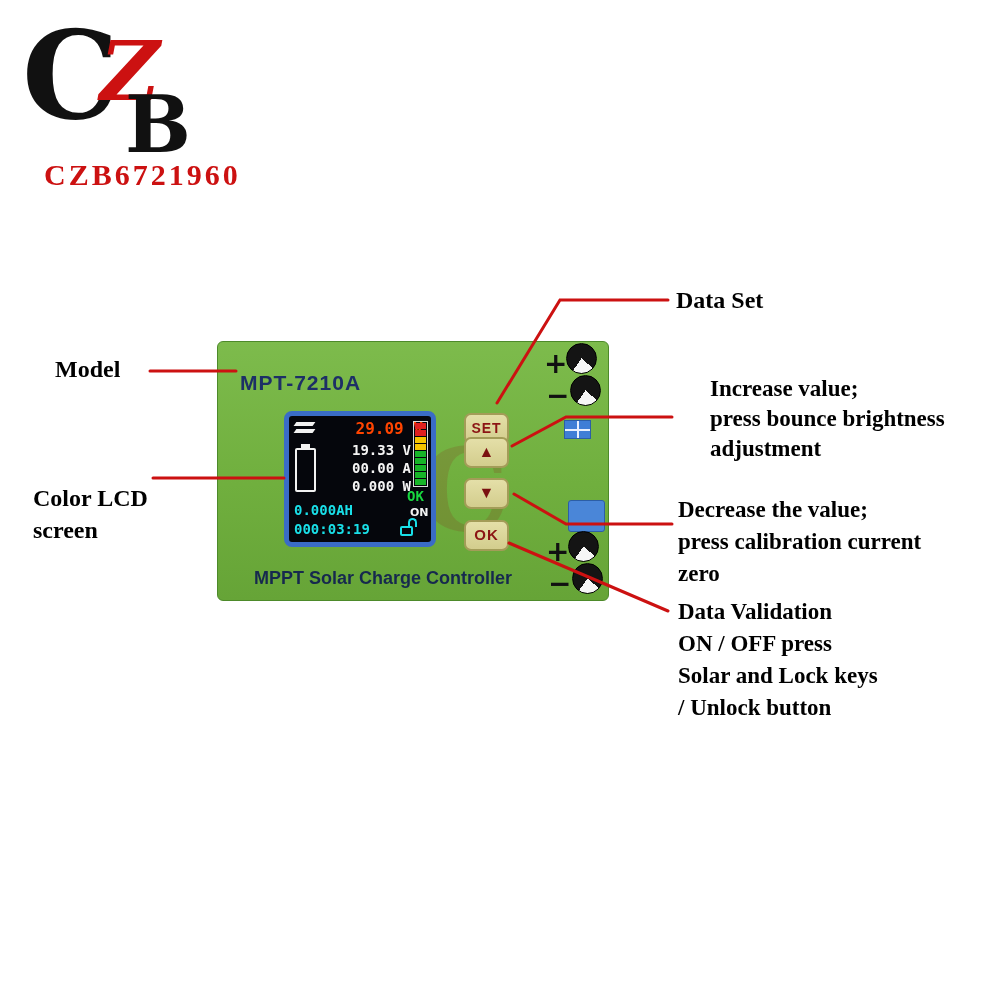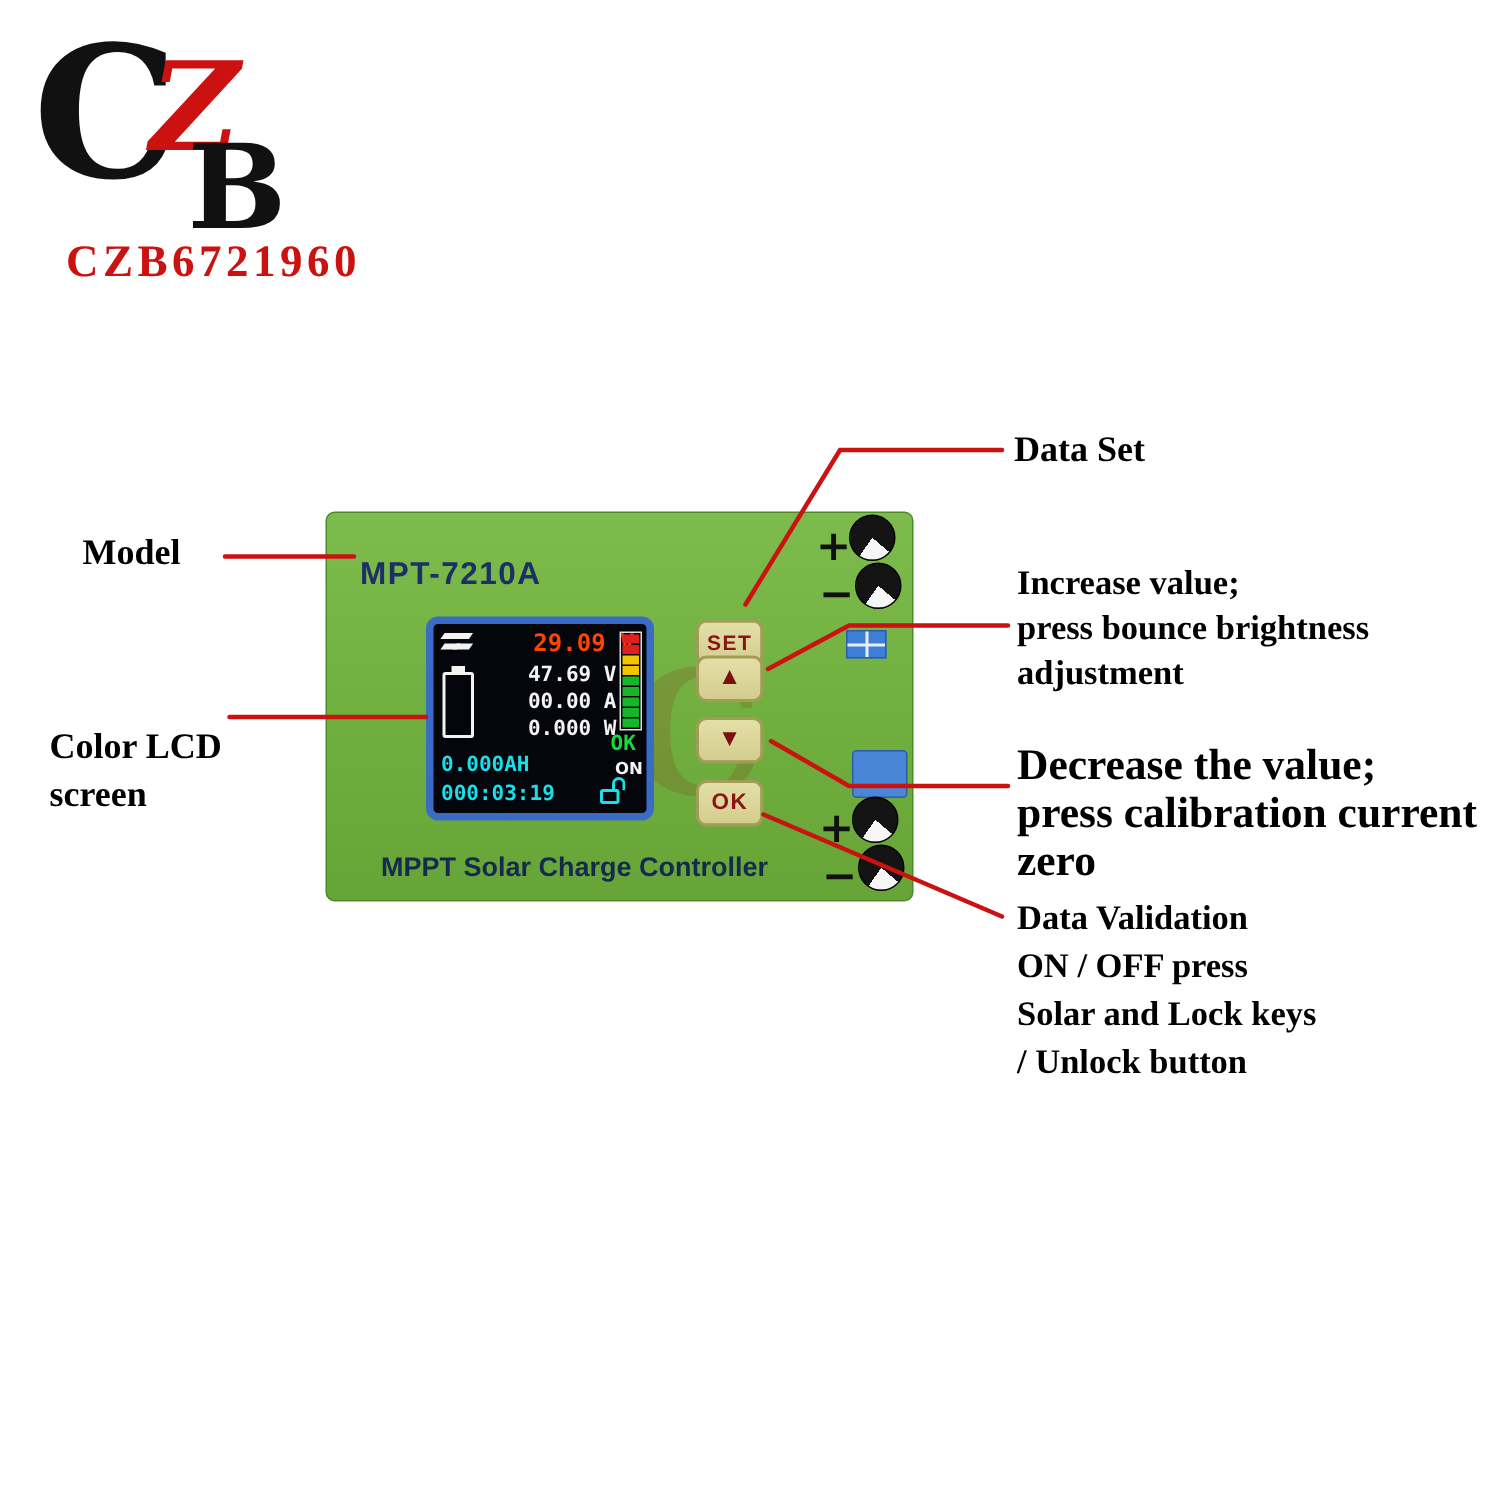--- a/index.html
+++ b/index.html
@@ -87,22 +87,22 @@
                         height:100%; background:#e8f0ff; }
   .connector { position:absolute; left:350px; top:158px; width:37px; height:32px;
                background:#4a86d8; border:1px solid #2c5ea6; border-radius:3px; }
 
   
   .label { position:absolute; color:#000; font-weight:bold;
            font-family:"Liberation Serif", serif; }
   .lbl-model { left:55px; top:356px; font-size:24px; }
   .lbl-lcd   { left:33px; top:482px; font-size:24px; line-height:32px; }
   .lbl-set   { left:676px; top:287px; font-size:24px; }
-  .lbl-up    { left:678px; top:374px; font-size:23px; line-height:30px; }
-  .lbl-down  { left:678px; top:494px; font-size:29px; line-height:32px; }
+  .lbl-up    { left:710px; top:374px; font-size:23px; line-height:30px; }
+  .lbl-down  { left:678px; top:494px; font-size:23px; line-height:32px; }
   .lbl-ok    { left:678px; top:596px; font-size:23px; line-height:32px; }
 
   .lines-svg { position:absolute; left:0; top:0; width:1000px; height:1000px;
                pointer-events:none; }
 </style>
 </head>
 <body>
 
 <div class="canvas">
 
@@ -124,21 +124,21 @@
             <i></i>
             <i></i>
             <i></i>
             <i></i>
           </div>
         <div class="lcd-pv">29.09 V</div>
         <div class="batt-icon">
           <div class="nub"></div>
             <div class="body"></div>
         </div>
-        <div class="lcd-val lcd-v">47.69 V</div>
+        <div class="lcd-val lcd-v">19.33 V</div>
         <div class="lcd-val lcd-a">00.00 A</div>
         <div class="lcd-val lcd-w">0.000 W</div>
         <div class="lcd-meter">
             <div class="seg" style="background: rgb(224, 32, 32);"></div>
             <div class="seg" style="background: rgb(224, 32, 32);"></div>
             <div class="seg" style="background: rgb(245, 196, 0);"></div>
             <div class="seg" style="background: rgb(245, 196, 0);"></div>
             <div class="seg" style="background: rgb(23, 181, 40);"></div>
             <div class="seg" style="background: rgb(23, 181, 40);"></div>
             <div class="seg" style="background: rgb(23, 181, 40);"></div>

